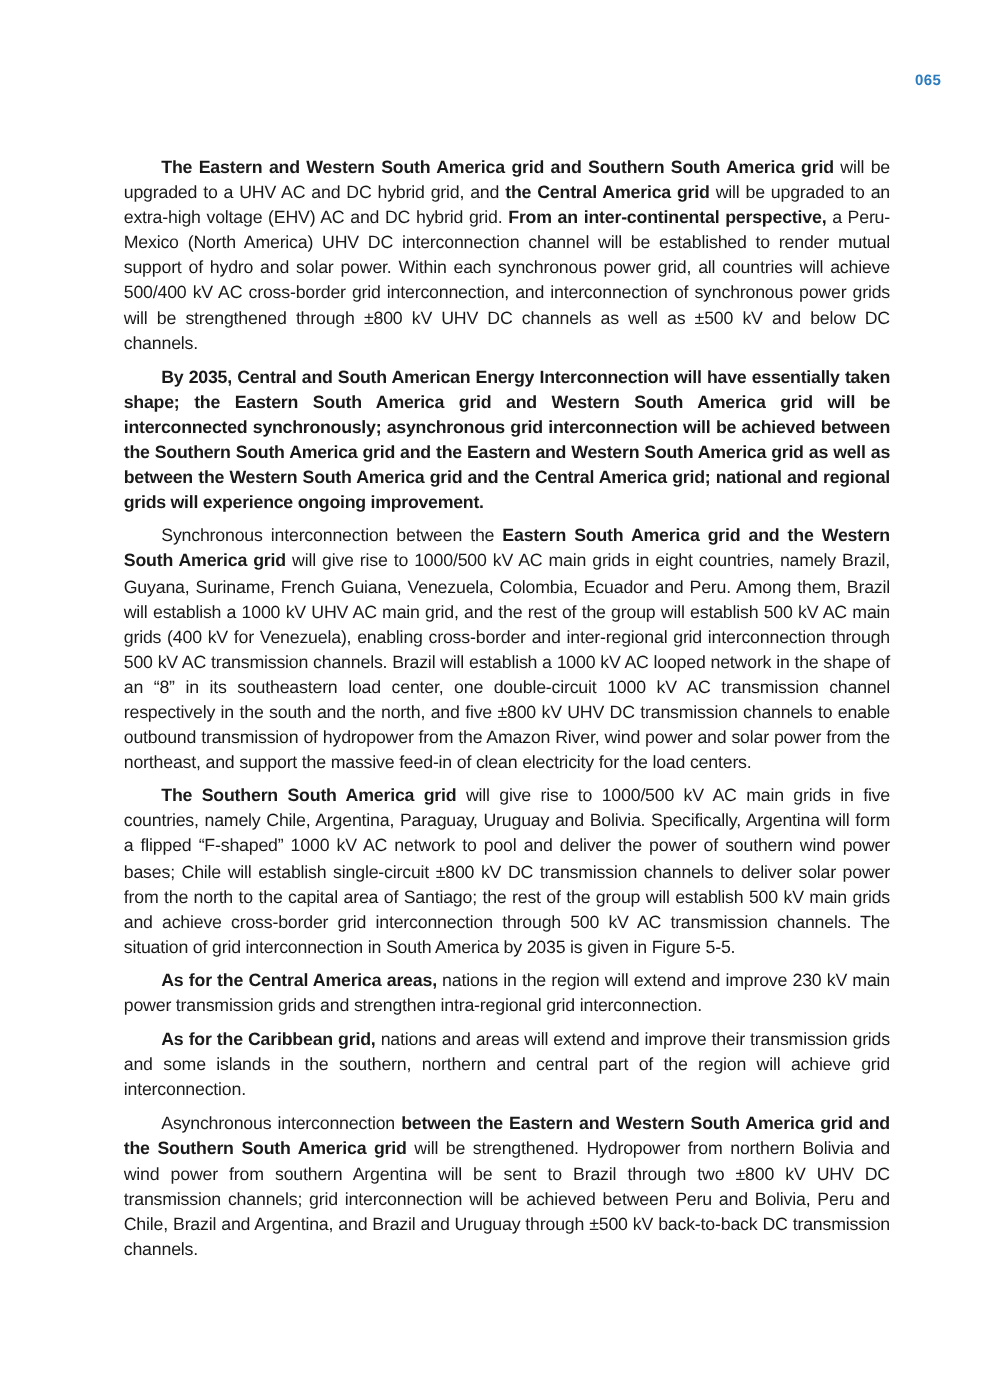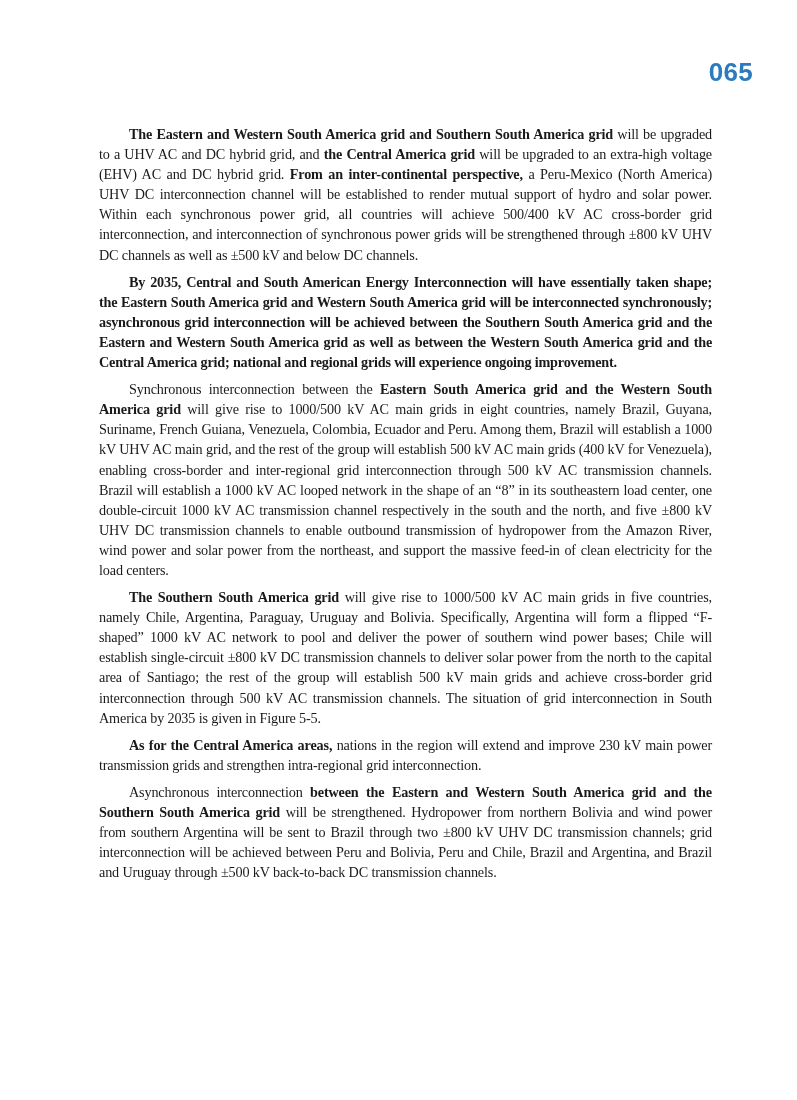--- a/index.html
+++ b/index.html
@@ -12,31 +12,31 @@
       height: 1100px;
       position: relative;
       overflow: hidden;
     }
     .page-number {
       position: absolute;
       top: 57px;
       right: 44px;
       font-family: "Liberation Sans", sans-serif;
       font-weight: bold;
-      font-size: 26px;
+      font-size: 12px;
       color: #2b7bbf;
       letter-spacing: 0.3px;
       text-align: right;
     }
     .content {
       position: absolute;
       top: 124px;
       left: 99px;
       width: 613px;
-      font-family: Liberation Serif, serif;
+      font-family: Liberation Sans, sans-serif;
       font-size: 14.2px;
       line-height: 20.1px;
       color: #1a1a1a;
       text-align: justify;
     }
     .content p {
       margin: 0 0 7px 0;
       text-indent: 30px;
     }
     .content p.tight {
@@ -65,15 +65,18 @@
   <p class="tight">
     <span>Synchronous interconnection between the </span><b>Eastern South America grid and the Western South America grid</b><span> will give rise to 1000/500 kV AC main grids in eight countries, namely Brazil, Guyana, Suriname, French Guiana, Venezuela, Colombia, Ecuador and Peru. Among them, Brazil will establish a 1000 kV UHV AC main grid, and the rest of the group will establish 500 kV AC main grids (400 kV for Venezuela), enabling cross-border and inter-regional grid interconnection through 500 kV AC transmission channels. Brazil will establish a 1000 kV AC looped network in the shape of an “8” in its southeastern load center, one double-circuit 1000 kV AC transmission channel respectively in the south and the north, and five ±800 kV UHV DC transmission channels to enable outbound transmission of hydropower from the Amazon River, wind power and solar power from the northeast, and support the massive feed-in of clean electricity for the load centers.</span>
   </p>
   <p class="tight">
     <b>The Southern South America grid</b><span> will give rise to 1000/500 kV AC main grids in five countries, namely Chile, Argentina, Paraguay, Uruguay and Bolivia. Specifically, Argentina will form a flipped “F-shaped” 1000 kV AC network to pool and deliver the power of southern wind power bases; Chile will establish single-circuit ±800 kV DC transmission channels to deliver solar power from the north to the capital area of Santiago; the rest of the group will establish 500 kV main grids and achieve cross-border grid interconnection through 500 kV AC transmission channels. The situation of grid interconnection in South America by 2035 is given in Figure 5-5.</span>
   </p>
   <p class="tight">
     <b>As for the Central America areas,</b><span> nations in the region will extend and improve 230 kV main power transmission grids and strengthen intra-regional grid interconnection.</span>
   </p>
   <p class="tight">
+    <b>As for the Caribbean grid,</b><span> nations and areas will extend and improve their transmission grids and some islands in the southern, northern and central part of the region will achieve grid interconnection.</span>
+  </p>
+  <p class="tight">
     <span>Asynchronous interconnection </span><b>between the Eastern and Western South America grid and the Southern South America grid</b><span> will be strengthened. Hydropower from northern Bolivia and wind power from southern Argentina will be sent to Brazil through two ±800 kV UHV DC transmission channels; grid interconnection will be achieved between Peru and Bolivia, Peru and Chile, Brazil and Argentina, and Brazil and Uruguay through ±500 kV back-to-back DC transmission channels.</span>
   </p>
 </div>
 
 </body></html>

